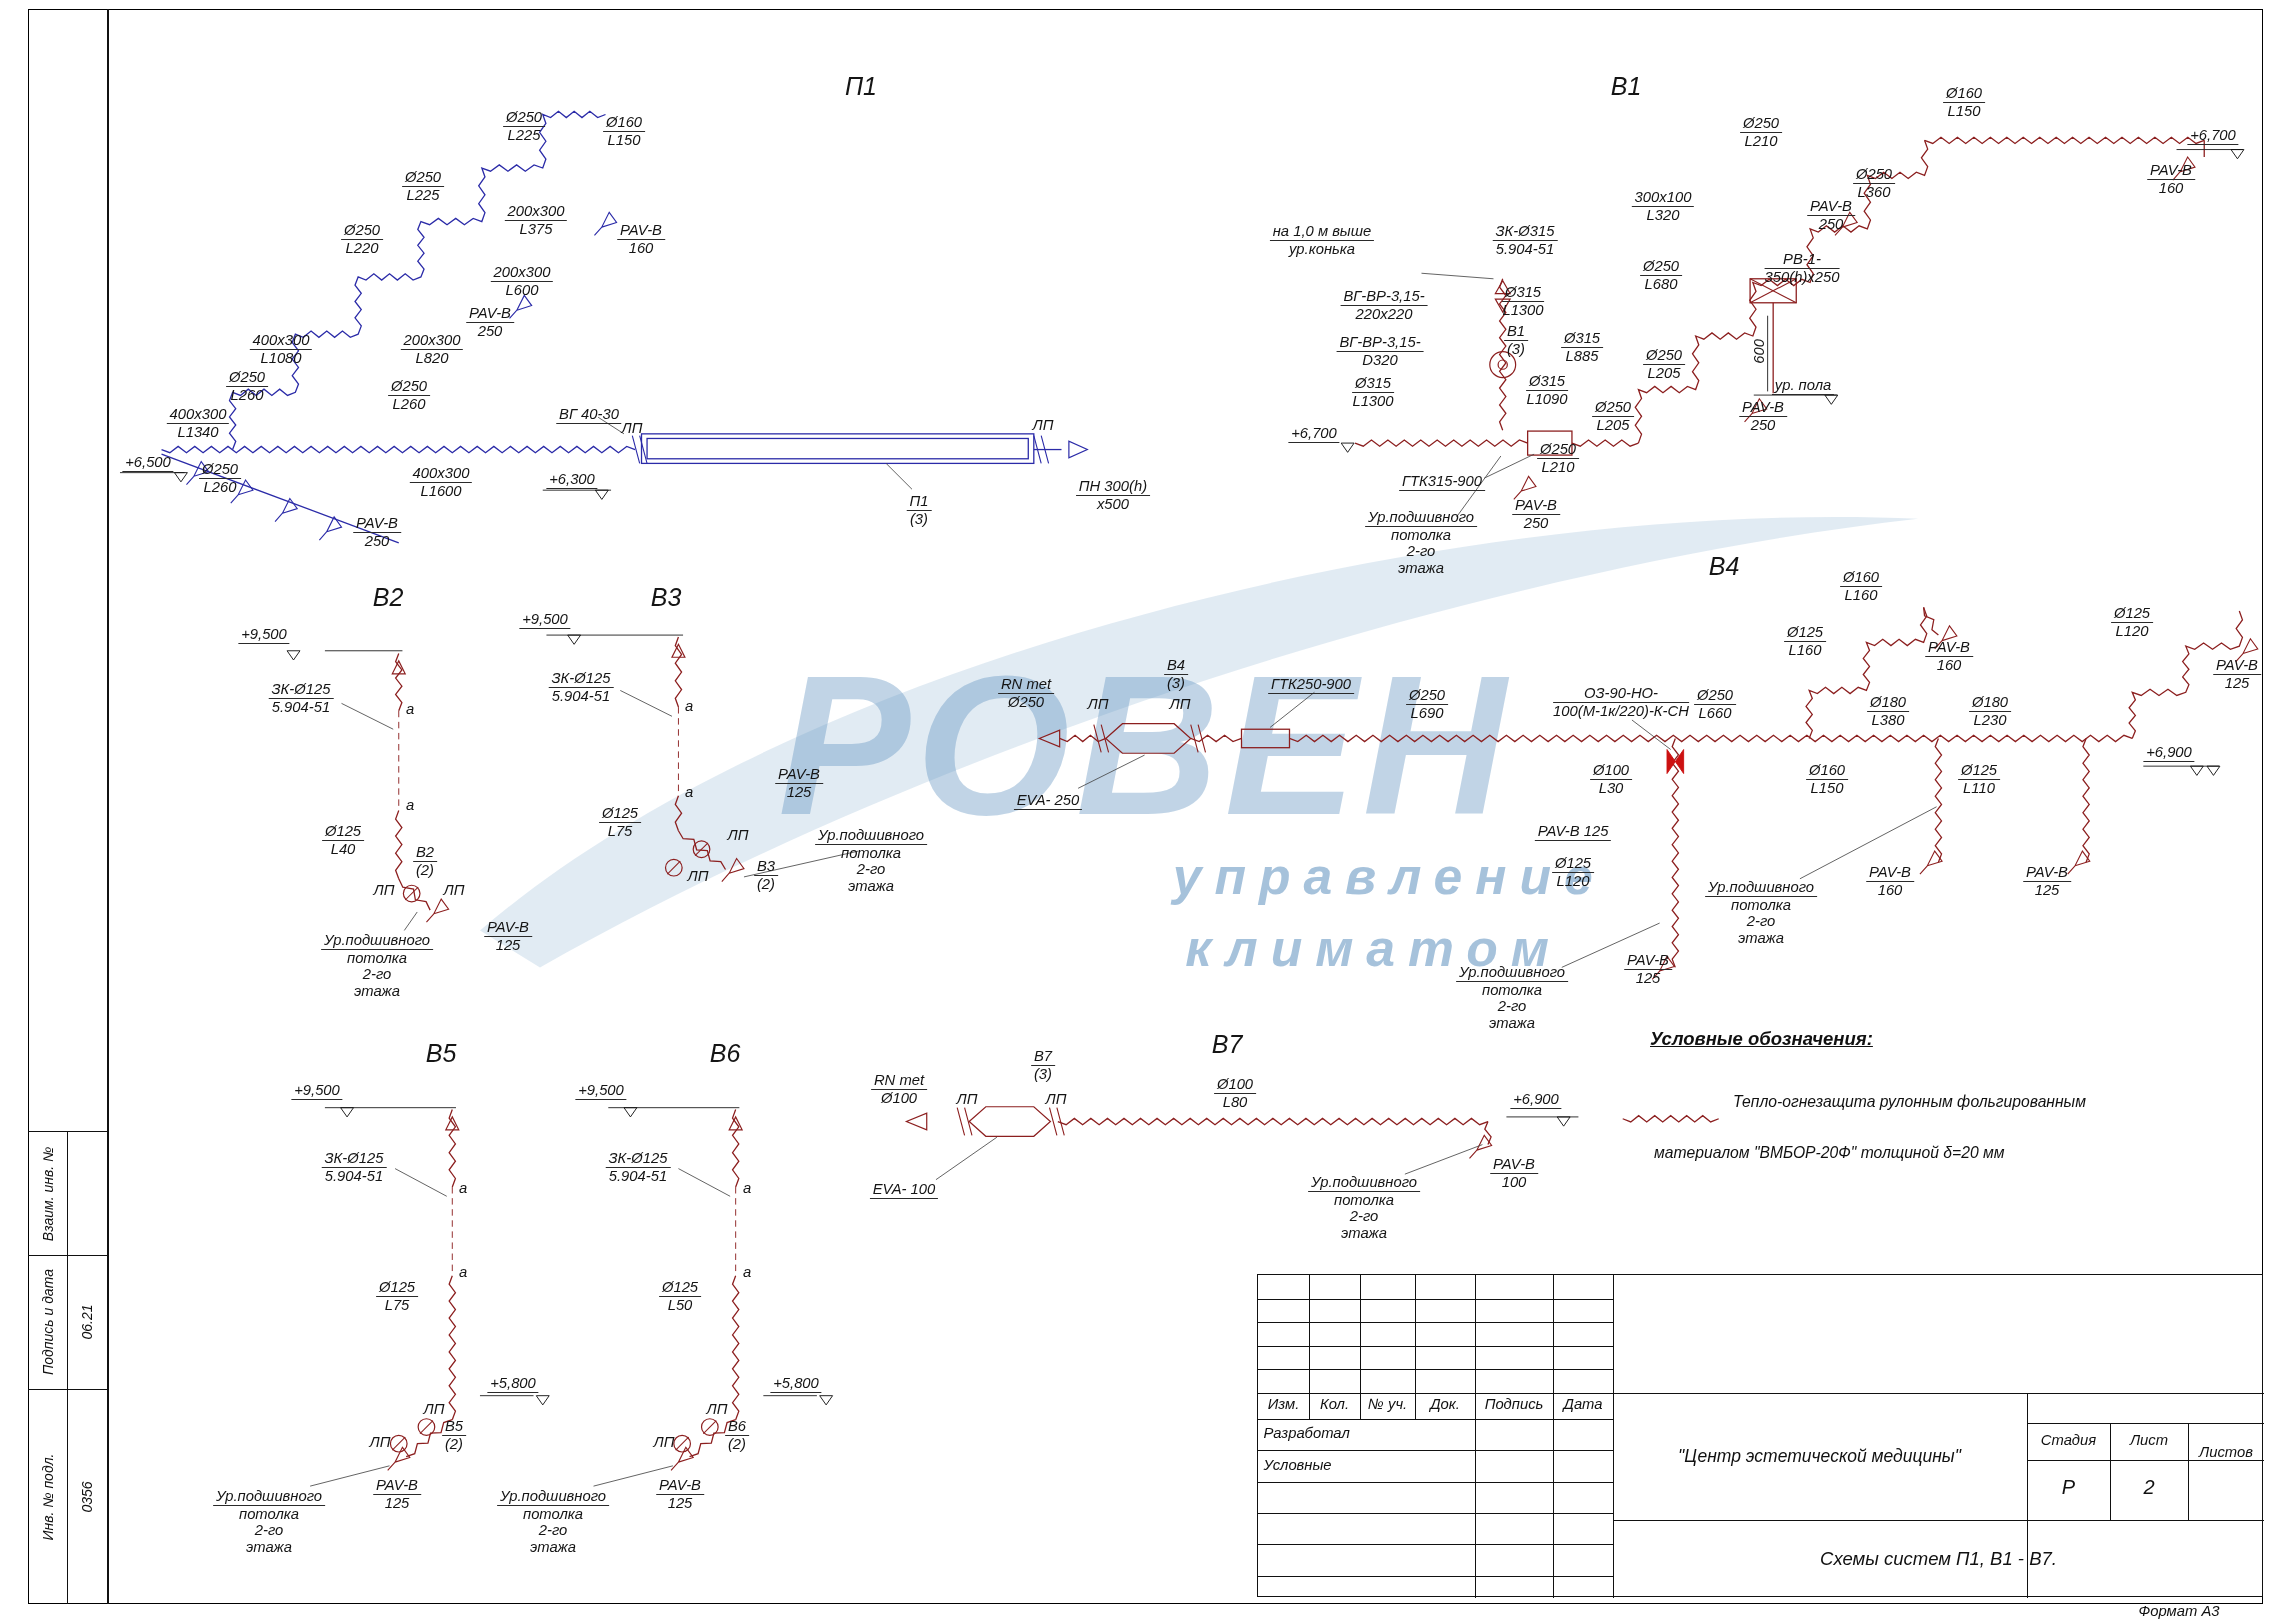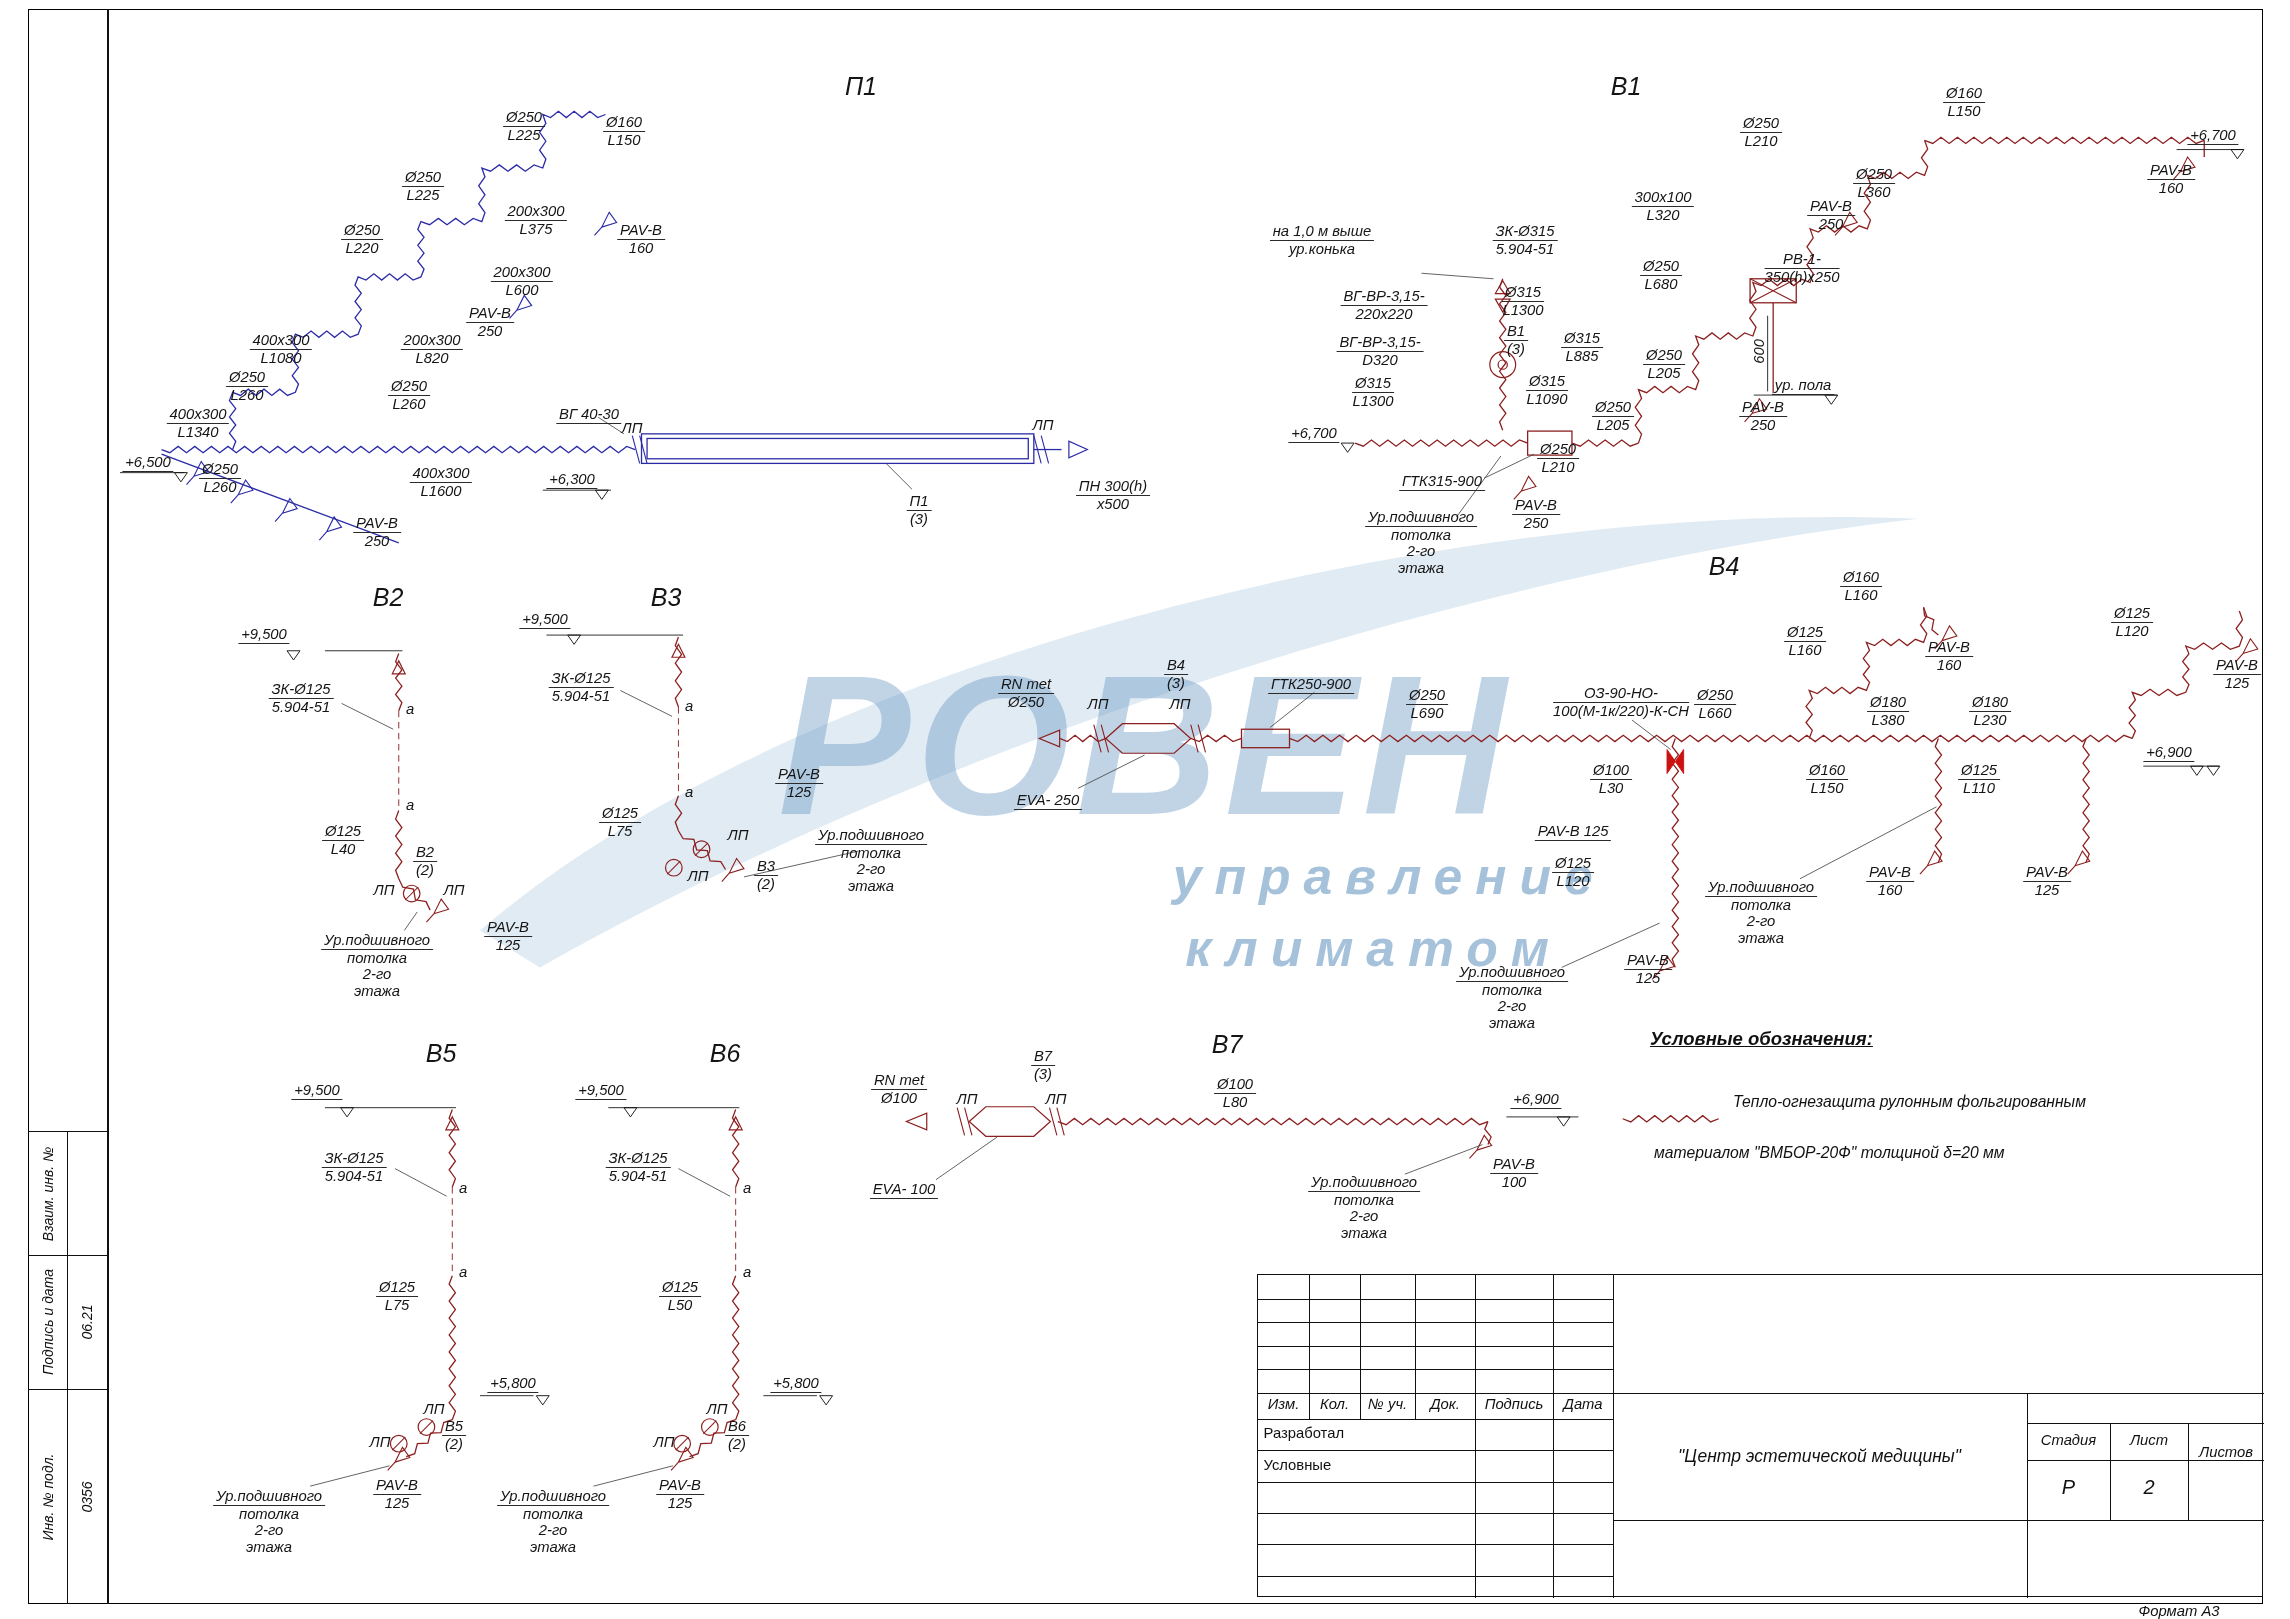--- a/index.html
+++ b/index.html
@@ -17,21 +17,21 @@
   .leg-l{position:absolute;font-size:15.7px;font-style:italic}
   
   .frame{position:absolute;left:28px;top:9.2px;width:2235px;height:1595px;border:1.8px solid #000}
   .fline{position:absolute;background:#111;display:block}
   .scell{position:absolute;display:flex;align-items:center;justify-content:center}
   .rot{transform:rotate(-90deg);white-space:nowrap;font-size:14px;font-style:italic}
   #tblock{position:absolute;left:1257px;top:1274px;width:1006px;height:323px;border:1.5px solid #111}
   #tblock .v{position:absolute;width:1.3px;background:#111;display:block}
   #tblock .h{position:absolute;height:1.3px;background:#111;display:block}
   #tblock .tc{position:absolute;text-align:center;font-style:italic;font-size:14.8px}
-  #tblock .tl{position:absolute;font-size:14.8px}
+  #tblock .tl{position:absolute;font-style:italic;font-size:14.8px}
   #tblock .tcent{position:absolute;display:flex;align-items:center;justify-content:center;font-style:italic;text-align:center}
   #tblock .big{font-size:20px}
   .fmt{position:absolute;left:2095px;top:1603px;width:168px;text-align:center;font-style:italic;font-size:14.8px}
 </style>
 </head>
 <body>
 
 <div id="sheet">
 
   <svg id="gfx" width="2291" height="1620" viewBox="0 0 2482 1755">
@@ -774,17 +774,18 @@
     <span class="tc" style="left:217px;top:121px;width:78px">Подпись</span>
     <span class="tc" style="left:295px;top:121px;width:60px">Дата</span>
     <span class="tl" style="left:5.5px;top:150px">Разработал</span>
     <span class="tl" style="left:5.5px;top:182px">Условные</span>
     <div class="tcent" style="left:355px;top:118px;width:413px;height:126px;font-size:17.5px">"Центр эстетической медицины"</div>
     <span class="tc" style="left:769px;top:157px;width:83px">Стадия</span>
     <span class="tc" style="left:852px;top:157px;width:78px">Лист</span>
     <span class="tc" style="left:930px;top:169px;width:76px">Листов</span>
     <span class="tc big" style="left:769px;top:201px;width:83px">Р</span>
     <span class="tc big" style="left:852px;top:201px;width:78px">2</span>
+    <div class="tcent" style="left:355px;top:245px;width:651px;height:78px;font-size:18.5px">Схемы систем П1, В1 - В7.</div>
   </div>
 
   <div class="fmt">Формат А3</div>
 </div>
 
 
 </body></html>

